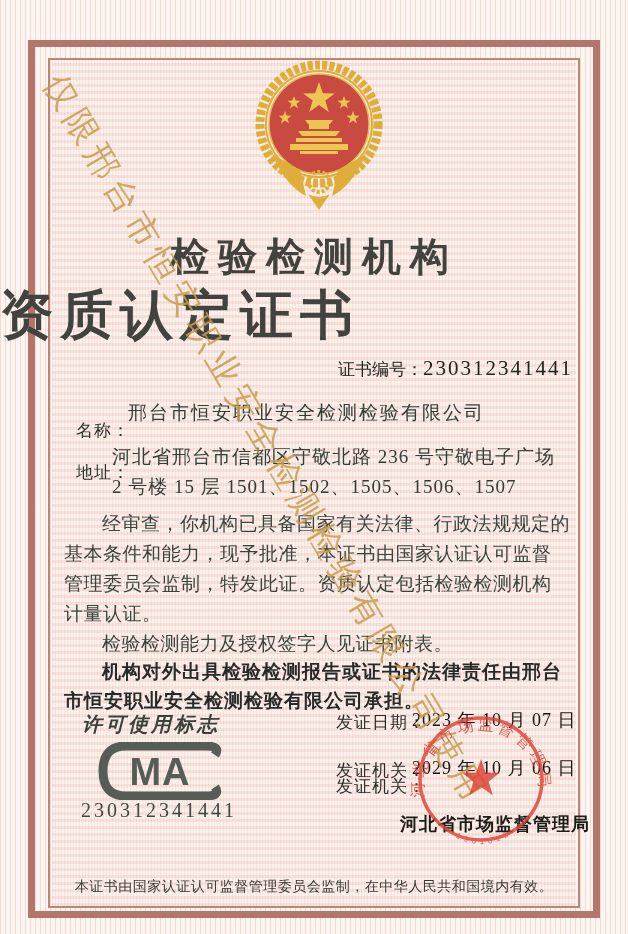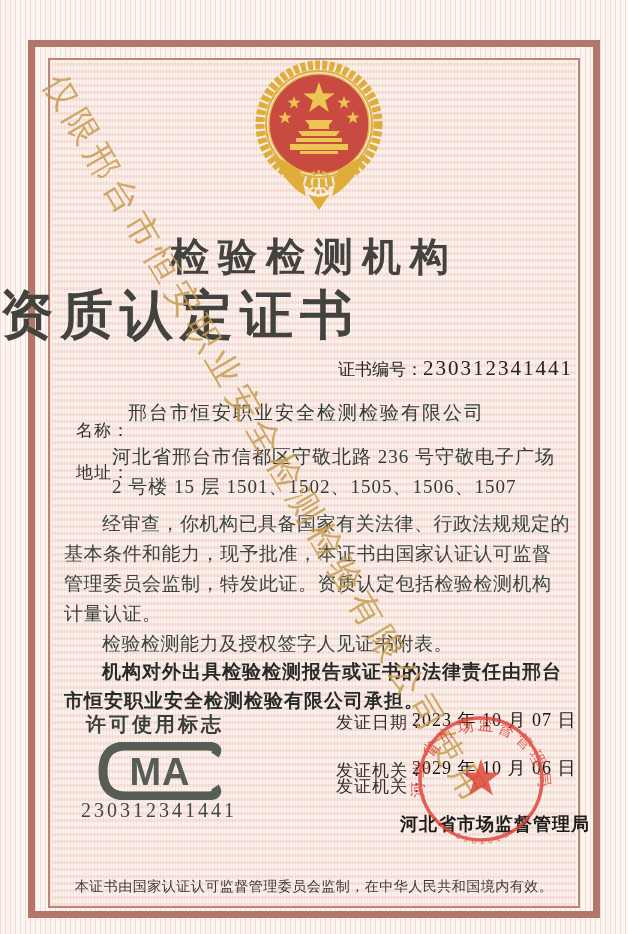--- a/index.html
+++ b/index.html
@@ -29,22 +29,22 @@
   .certno .lbl{font-size:17px;}
   .certno .num{font-size:21px;letter-spacing:2px;}
   .field-label{font-size:17px;color:#2c332d;letter-spacing:1px;}
   .name-label{left:76px;top:404px;margin-top:15px;}
   .name-value{left:128px;top:400px;font-size:19px;letter-spacing:2px;color:#333c35;}
   .addr-label{left:76px;top:461px;}
   .addr-value{left:112px;top:442px;width:458px;font-size:19px;line-height:30px;letter-spacing:1px;color:#333c35;}
   .body-text{left:64px;top:509px;width:506px;font-size:19px;line-height:30px;color:#3a433c;letter-spacing:.5px;}
   .body-text p{margin:0;text-indent:2em;}
   .body-text p.bold{font-family:Liberation Mono, monospace;font-weight:700;color:#272a28;letter-spacing:1px;line-height:29px;}
-  .mark-label{left:78px;top:711px;width:146px;text-align:right;font-size:20px;font-weight:600;
-    letter-spacing:3px;color:#3b403b;}
+  .mark-label{left:78px;top:711px;width:146px;text-align:center;font-size:20px;font-weight:600;
+    letter-spacing:3px;color:#3b403b;font-style:italic;}
   .cma-svg{left:96px;top:742px;}
   .mark-number{left:76px;top:799px;width:166px;text-align:center;font-size:20px;letter-spacing:3px;color:#40473f;}
   .issue-label{font-family:"Liberation Sans",sans-serif;font-size:17px;font-weight:500;color:#2b2b28;letter-spacing:1px;}
   .lab1{left:336px;top:711px;} .lab2{left:336px;top:759px;} .lab3{left:336px;top:775px;}
   .issue-value{font-size:18px;color:#16160f;letter-spacing:1px;}
   .val1{left:412px;top:708px;} .val2{left:412px;top:756px;}
   .val3{left:400px;top:812px;font-family:"Liberation Sans",sans-serif;font-weight:700;font-size:18px;color:#1c1c18;letter-spacing:1px;}
   .footer-note{left:60px;right:60px;top:878px;text-align:center;font-size:14px;color:#3a3a36;letter-spacing:.5px;}
   .watermark{
     left:72px;top:66px;z-index:5;white-space:nowrap;

